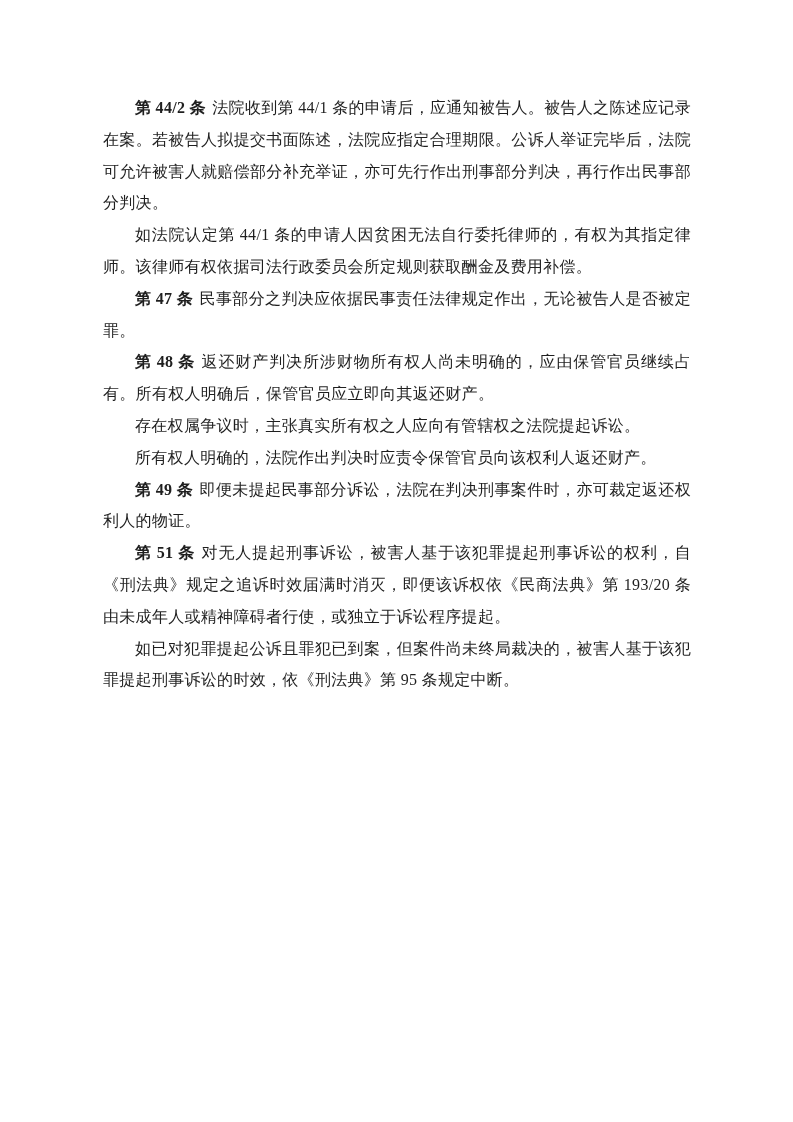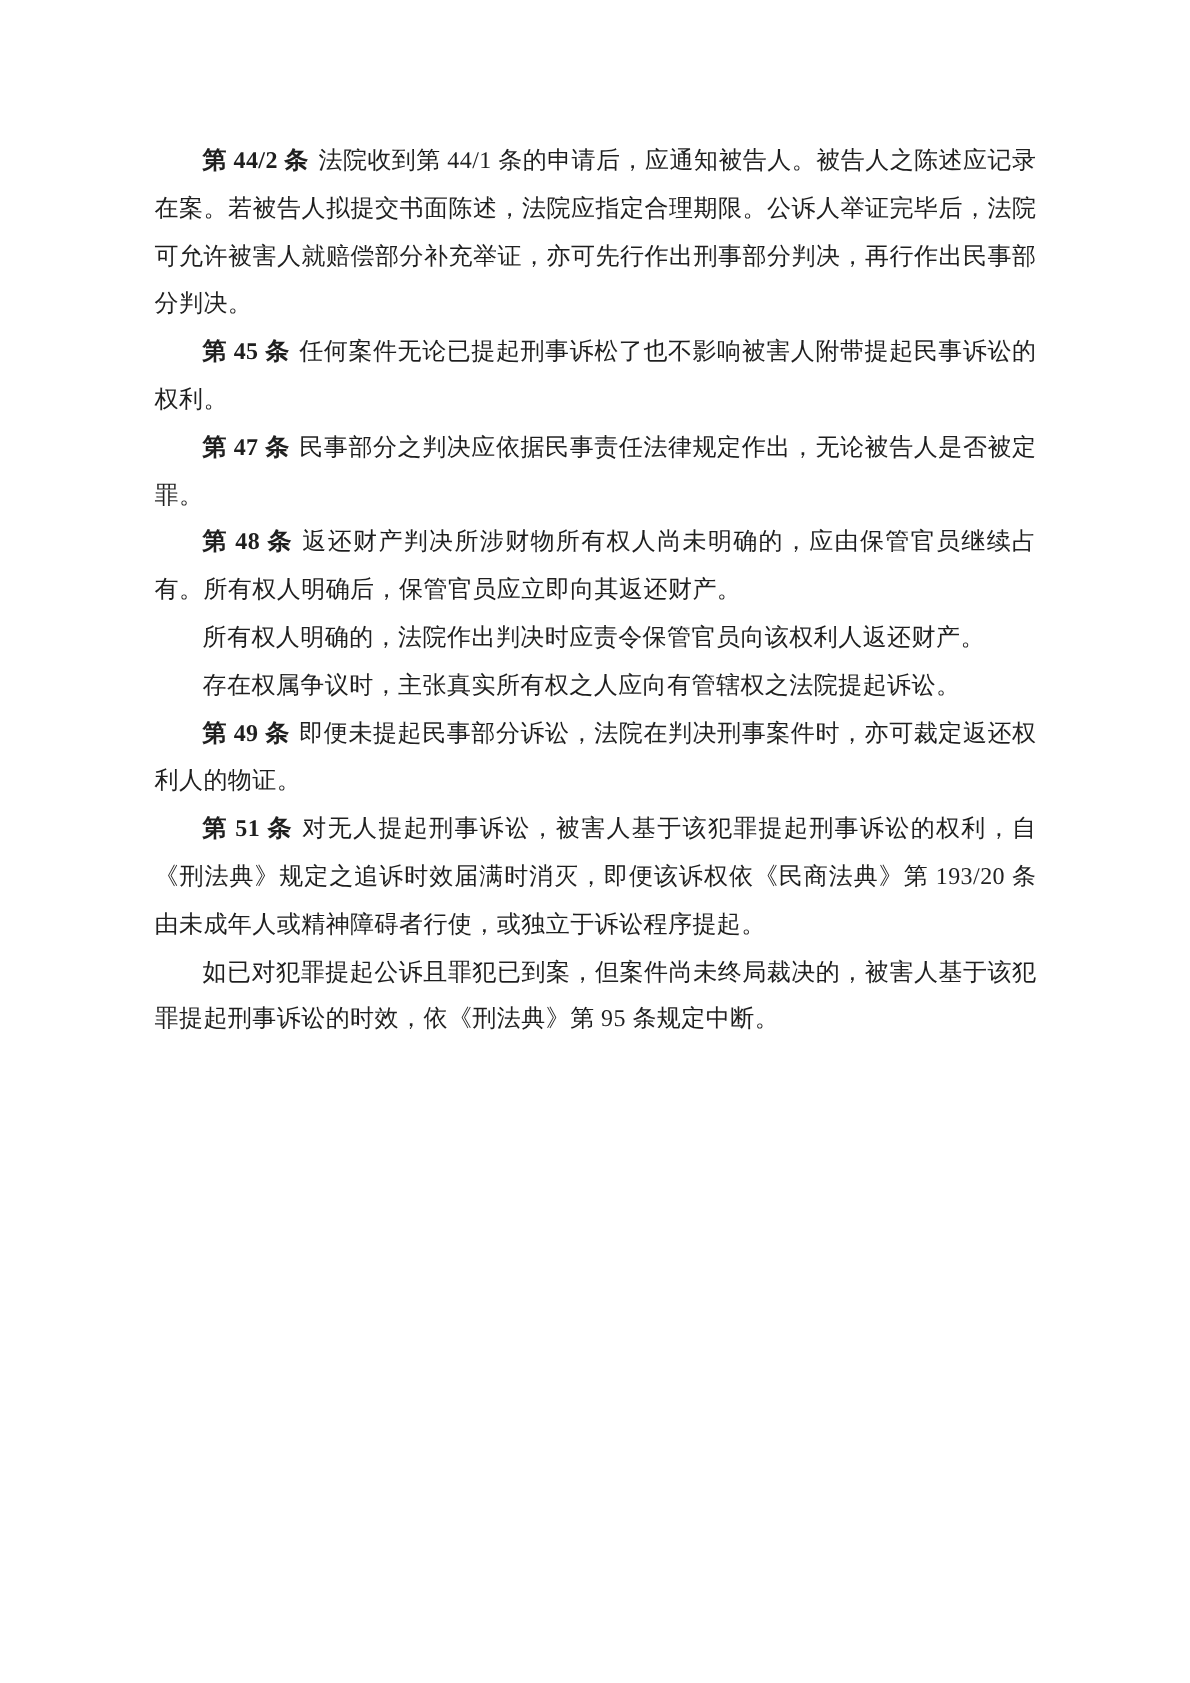--- a/index.html
+++ b/index.html
@@ -45,23 +45,23 @@
     line-height: 18px;
     color: #1f1f1f;
   }
 </style>
 </head>
 <body>
 
 <div class="page">
   <div class="content">
       <p><span class="article-label">第 44/2 条</span><span>法院收到第 44/1 条的申请后，应通知被告人。被告人之陈述应记录在案。若被告人拟提交书面陈述，法院应指定合理期限。公诉人举证完毕后，法院可允许被害人就赔偿部分补充举证，亦可先行作出刑事部分判决，再行作出民事部分判决。</span></p>
-      <p><span class="article-label">第 45 条</span><span>任何案件无论已提起刑事诉松了也不影响被害人附带提起民事诉讼的权利。</span></p>
+      <p><span>如法院认定第 44/1 条的申请人因贫困无法自行委托律师的，有权为其指定律师。该律师有权依据司法行政委员会所定规则获取酬金及费用补偿。</span></p>
       <p><span class="article-label">第 47 条</span><span>民事部分之判决应依据民事责任法律规定作出，无论被告人是否被定罪。</span></p>
       <p><span class="article-label">第 48 条</span><span>返还财产判决所涉财物所有权人尚未明确的，应由保管官员继续占有。所有权人明确后，保管官员应立即向其返还财产。</span></p>
+      <p><span>存在权属争议时，主张真实所有权之人应向有管辖权之法院提起诉讼。</span></p>
       <p><span>所有权人明确的，法院作出判决时应责令保管官员向该权利人返还财产。</span></p>
-      <p><span>存在权属争议时，主张真实所有权之人应向有管辖权之法院提起诉讼。</span></p>
       <p><span class="article-label">第 49 条</span><span>即便未提起民事部分诉讼，法院在判决刑事案件时，亦可裁定返还权利人的物证。</span></p>
       <p><span class="article-label">第 51 条</span><span>对无人提起刑事诉讼，被害人基于该犯罪提起刑事诉讼的权利，自《刑法典》规定之追诉时效届满时消灭，即便该诉权依《民商法典》第 193/20 条由未成年人或精神障碍者行使，或独立于诉讼程序提起。</span></p>
       <p><span>如已对犯罪提起公诉且罪犯已到案，但案件尚未终局裁决的，被害人基于该犯罪提起刑事诉讼的时效，依《刑法典》第 95 条规定中断。</span></p>
     </div>
   <div class="footer">14</div>
 </div>
 
 </body></html>

